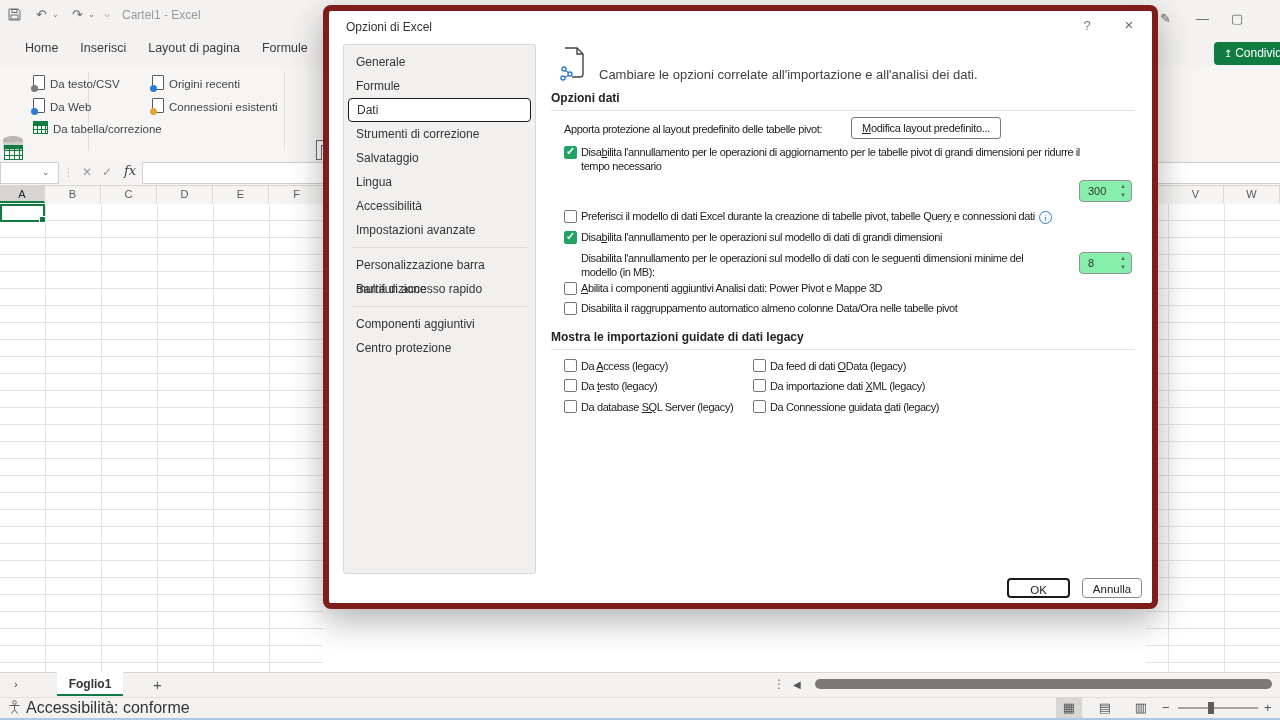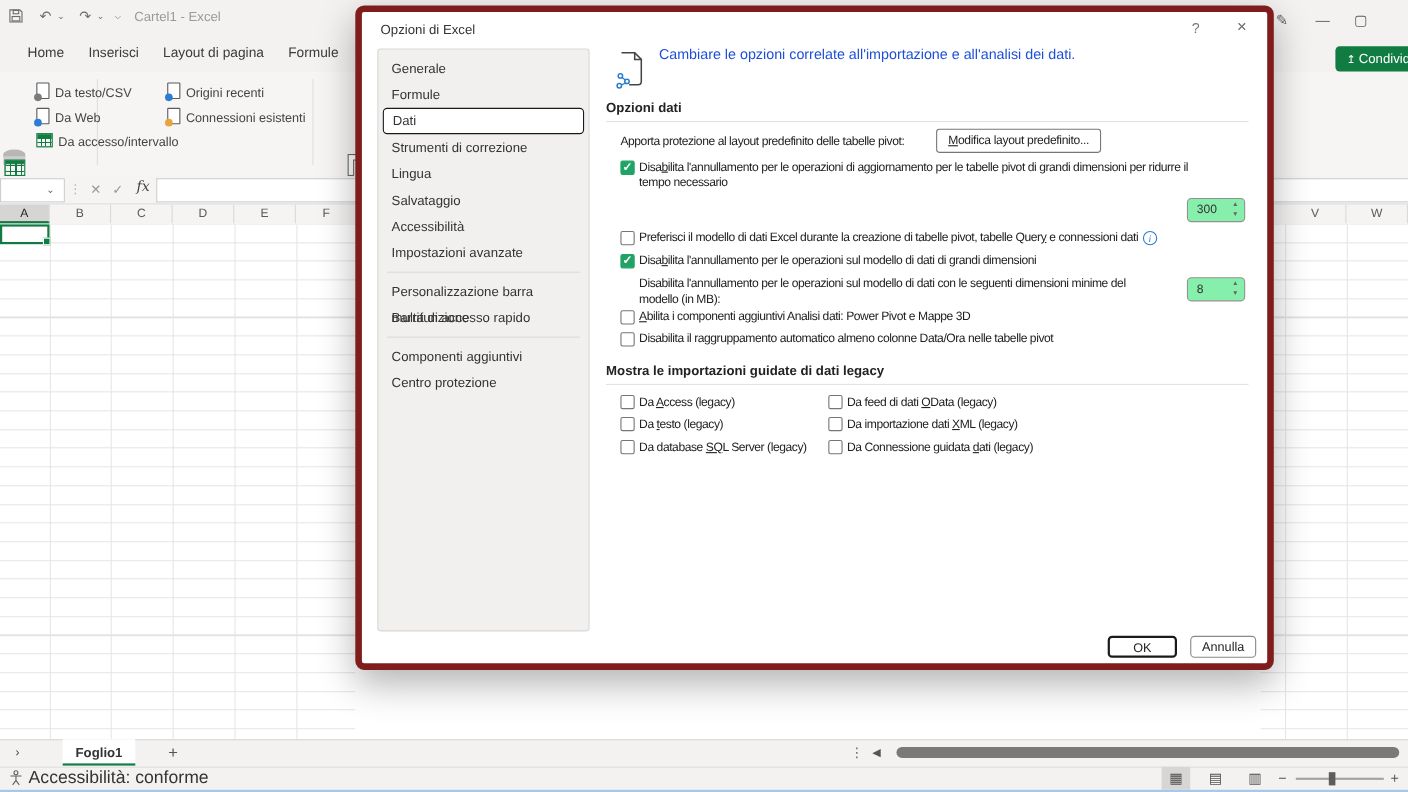--- a/index.html
+++ b/index.html
@@ -91,21 +91,21 @@
   #dlg-help{left:750px;top:7px;font-size:13px;color:#777;width:16px;text-align:center}
   #dlg-close{left:791px;top:5px;font-size:15px;color:#666;width:18px;text-align:center}
 
   #dlg-sidebar{left:14px;top:33px;width:193px;height:530px;background:#f1f0ef;border:1px solid #d9d7d5;border-radius:3px;
                box-sizing:border-box;padding-top:5px}
   .sb-item{height:24px;line-height:24px;padding-left:12px;font-size:12px;color:#333}
   .sb-item.sel{background:#fff;border:1px solid #1a1a1a;border-radius:4px;margin:0 4px;padding-left:8px;height:22px;line-height:22px}
   .sb-div{height:1px;background:#dcdad8;margin:5px 8px}
 
   #intro-ico{left:230px;top:36px}
-  #intro-text{left:270px;top:31px;font-size:13px;color:#1d4ed8}
+  #intro-text{left:270px;top:56px;font-size:13px;color:#404040}
   .sec-title{font-size:12px;font-weight:bold;color:#222}
   .sec-hr{height:1px;background:#e3e2e0;width:584px}
   #sec1-title{left:222px;top:80px}
   #sec1-hr{left:222px;top:99px}
   .lbl{font-size:11px;letter-spacing:-0.4px;color:#222;white-space:nowrap}
   .lbl-line{height:14px;line-height:14px}
   #pivot-label{left:235px;top:112px}
   #btn-modifica{left:522px;top:106px;height:22px;line-height:20px;padding:0 10px;background:#fff;border:1px solid #777;
                 border-radius:3px;font-size:11px;letter-spacing:-0.3px;color:#222;box-sizing:border-box}
   .cb{position:absolute;width:13px;height:13px;border:1px solid #767674;border-radius:2px;background:#fff;box-sizing:border-box}
@@ -168,21 +168,21 @@
     <span>dati</span> <span style="font-size:8px">⌄</span></div>
   </div>
   <div class="vsep" style="left:88px"></div>
   <div class="rb-item" style="left:33px;top:9px">
     <span class="doc-ico"><i style="background:#7a7a7a"></i></span><span>Da testo/CSV</span>
   </div>
   <div class="rb-item" style="left:33px;top:32px">
     <span class="doc-ico"><i style="background:#2b7cd3"></i></span><span>Da Web</span>
   </div>
   <div class="rb-item" style="left:33px;top:55px">
-    <span class="grid-ico"></span><span>Da accesso/intervallo</span>
+    <span class="grid-ico"></span><span>Da tabella/correzione</span>
   </div>
   <div class="rb-item" style="left:152px;top:9px">
     <span class="doc-ico"><i style="background:#2b7cd3;border-radius:50%"></i></span><span>Origini recenti</span>
   </div>
   <div class="rb-item" style="left:152px;top:32px">
     <span class="doc-ico"><i style="background:#e8a33d"></i></span><span>Connessioni esistenti</span>
   </div>
   <div class="abs" id="grp-label">Recupera e trasforma dati</div>
   <div class="vsep" style="left:284px"></div>
   <div class="abs" id="aggiorna">
@@ -242,22 +242,22 @@
 <div class="abs" id="dialog">
   <div class="abs" id="dlg-title">Opzioni di Excel</div>
   <div class="abs" id="dlg-help">?</div>
   <div class="abs" id="dlg-close">×</div>
 
   <div class="abs" id="dlg-sidebar">
       <div class="sb-item">Generale</div>
       <div class="sb-item">Formule</div>
       <div class="sb-item sel">Dati</div>
       <div class="sb-item">Strumenti di correzione</div>
+      <div class="sb-item">Salvataggio</div>
       <div class="sb-item">Lingua</div>
-      <div class="sb-item">Salvataggio</div>
       <div class="sb-item">Accessibilità</div>
       <div class="sb-item">Impostazioni avanzate</div>
       <div class="sb-div"></div>
       <div class="sb-item">Personalizzazione barra multifunzione</div>
       <div class="sb-item">Barra di accesso rapido</div>
       <div class="sb-div"></div>
       <div class="sb-item">Componenti aggiuntivi</div>
       <div class="sb-item">Centro protezione</div>
     </div>
 

